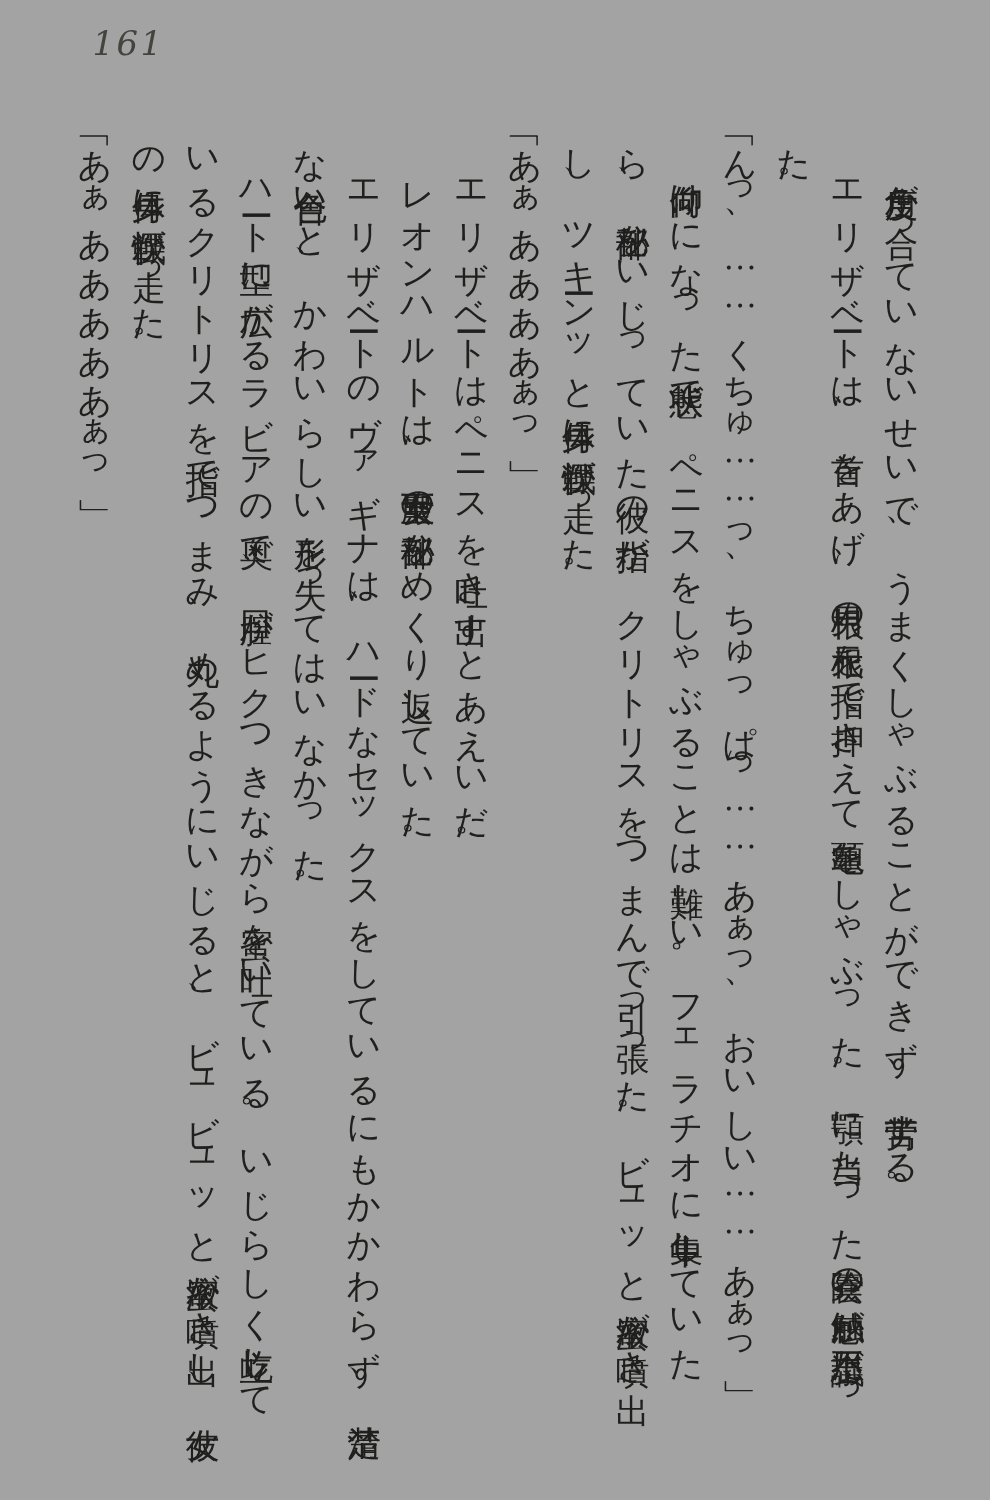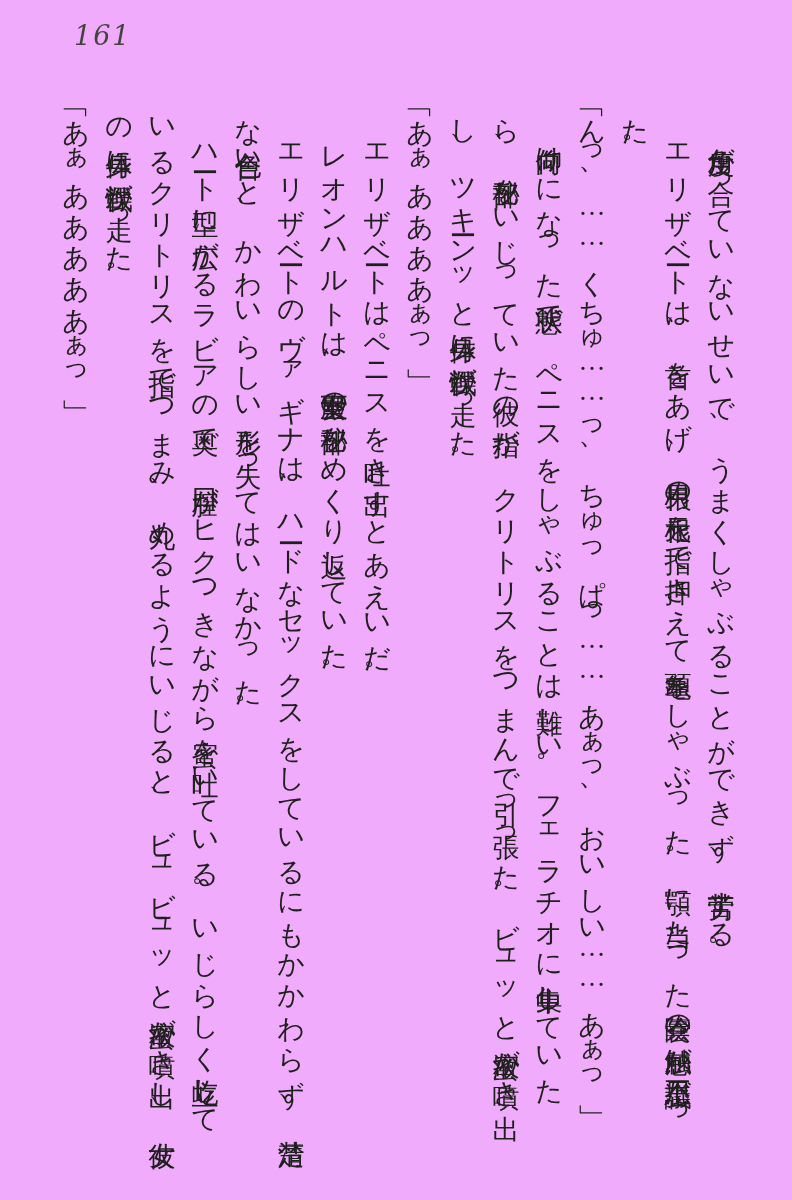--- a/index.html
+++ b/index.html
@@ -4,21 +4,21 @@
 <style>
   html, body {
     margin: 0;
     padding: 0;
     background: #fbfbf9;
   }
   .page {
     position: relative;
     width: 792px;
     height: 1200px;
-    background: #f0abfc;
+    background: #a3a3a3;
     overflow: hidden;
     font-family: "Liberation Serif", "DejaVu Serif", serif;
   }
   .page-number {
     position: absolute;
     top: 20px;
     left: 74px;
     font-size: 27px;
     font-style: italic;
     letter-spacing: 2px;

